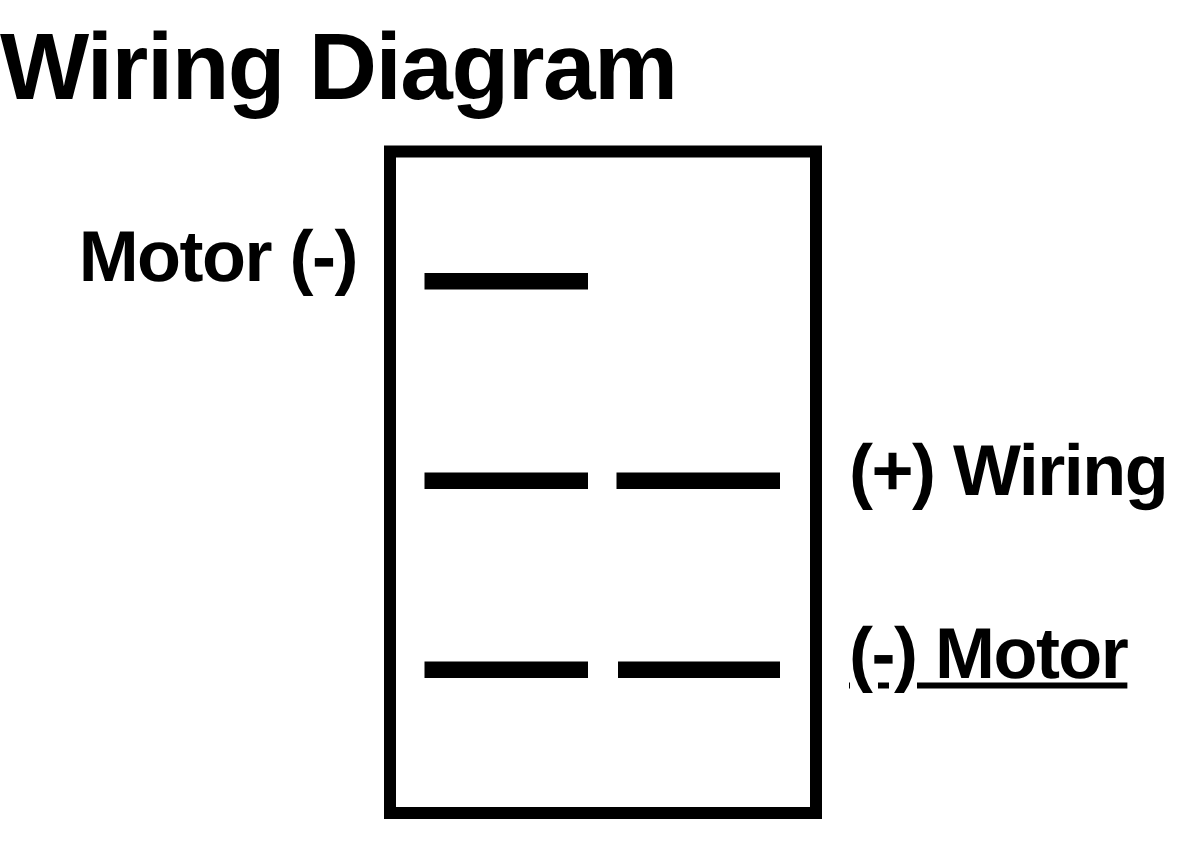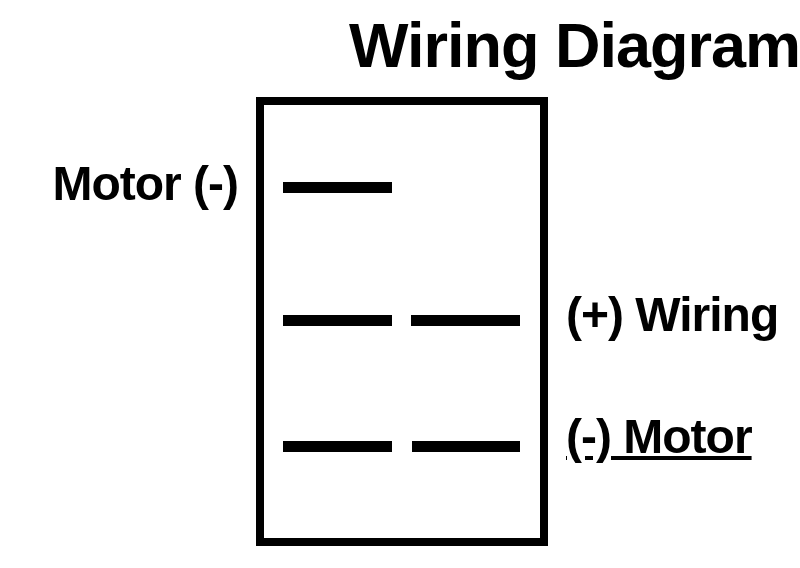--- a/index.html
+++ b/index.html
@@ -8,21 +8,21 @@
   body {
     background: var(--paper);
     font-family: "Liberation Sans", "DejaVu Sans", sans-serif;
     position: relative;
     color: var(--ink);
   }
   .page { position: absolute; inset: 0; }
   .title {
     position: absolute;
     top: 8px; left: 0; width: 800px;
-    text-align: right;
+    text-align: left;
     font-size: 63px;
     font-weight: bold;
     line-height: 74px;
     letter-spacing: -1px;
     white-space: nowrap;
   }
   .switch-box {
     position: absolute;
     left: 256px; top: 97px;
     width: 292px; height: 449px;
@@ -42,21 +42,21 @@
   .lbl {
     position: absolute;
     font-size: 48px;
     font-weight: bold;
     line-height: 56px;
     white-space: nowrap;
     letter-spacing: -1px;
   }
   .lbl.left  { left: 0; width: 238px; text-align: right; }
   .lbl.right { left: 566px; width: 234px; text-align: left; }
-  .lbl.motor-neg { top: 156px; }
+  .lbl.motor-neg { top: 144px; }
   .lbl.motor-pos { top: 279px; }
   .lbl.power-pos { top: 409px; }
   .lbl.out-pos   { top: 287px; }
   .lbl.out-neg   { top: 409px; text-decoration: underline; }
 </style>
 </head>
 <body>
 
 <div class="page">
 

